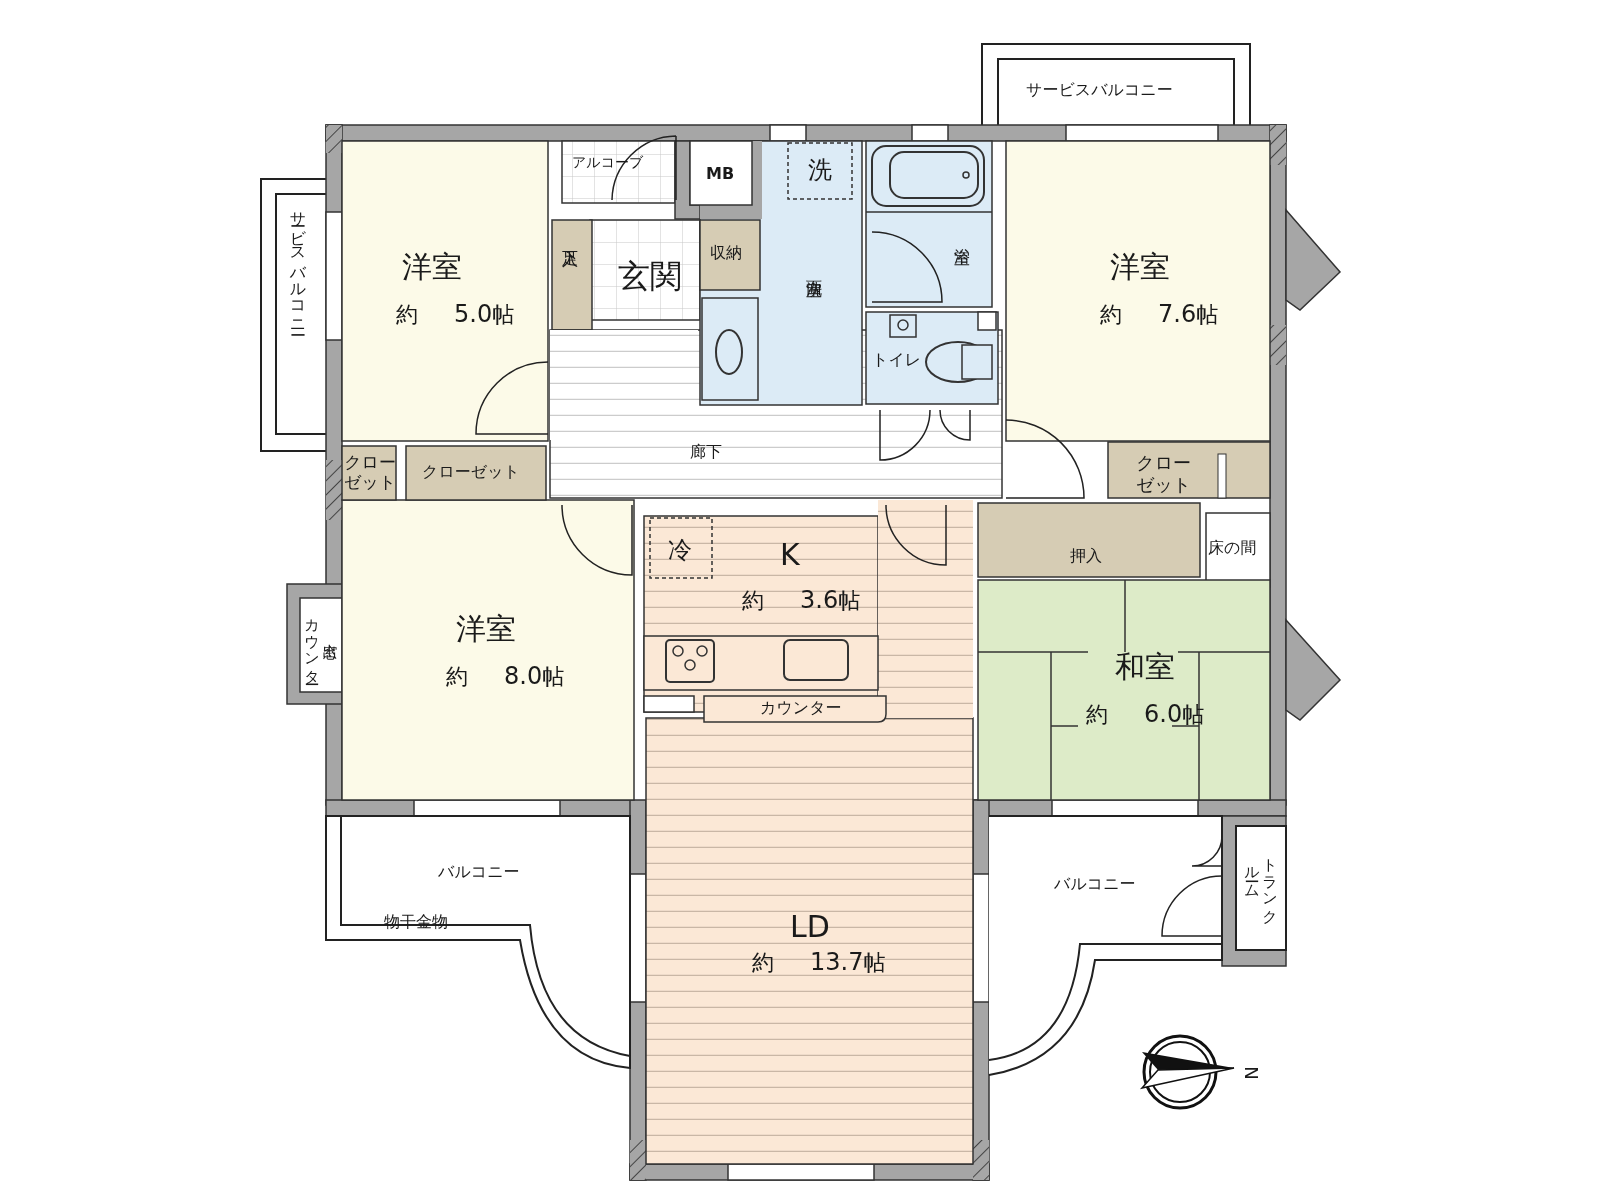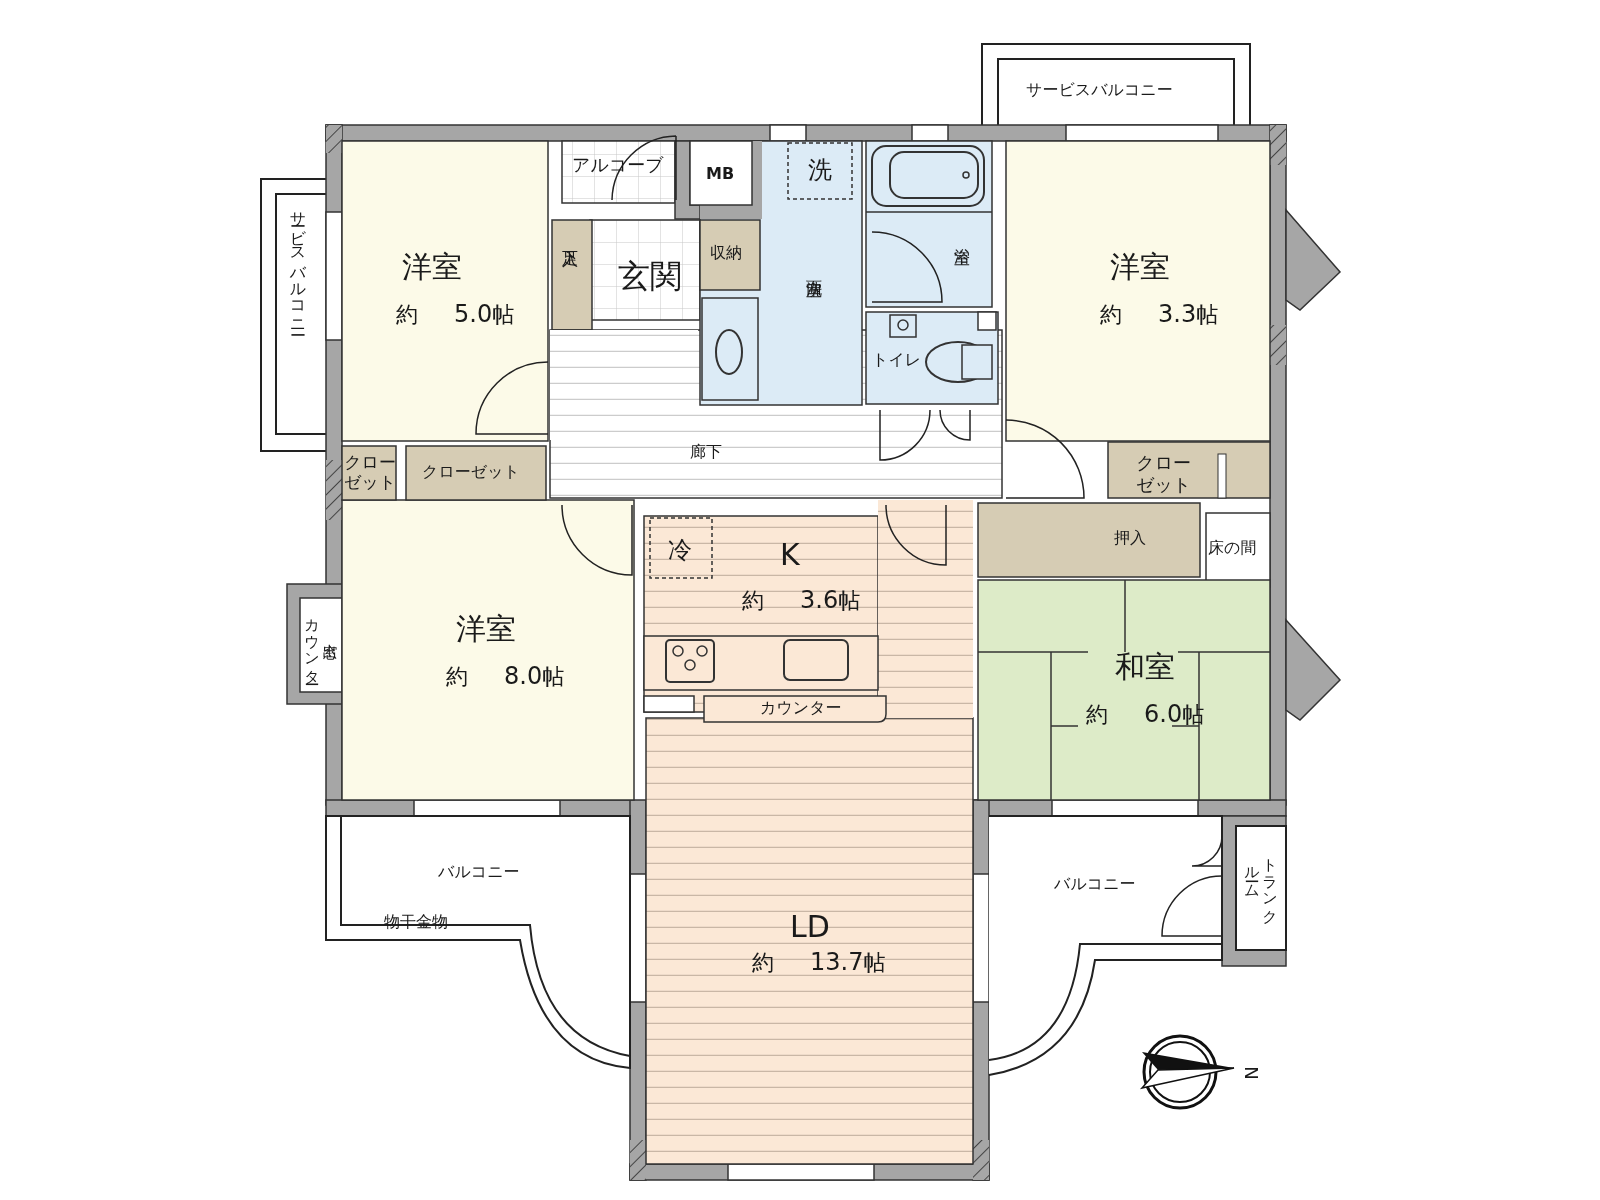--- a/index.html
+++ b/index.html
@@ -179,56 +179,56 @@
     <circle cx="1180" cy="1072" r="30" fill="none" stroke="#111" stroke-width="2"></circle>
     <polygon points="1142,1052 1234,1068 1158,1070" fill="#111"></polygon>
     <polygon points="1142,1088 1234,1068 1158,1070" fill="#fff" stroke="#111" stroke-width="1.5"></polygon>
   </g>
 </svg>
 
 <div class="lbl room-name" style="left:402px;top:252px;">洋室</div>
 <div class="lbl room-size" style="left:396px;top:302px;"><span>約</span><span class="num">5.0</span><span>帖</span></div>
 
 <div class="lbl room-name" style="left:1110px;top:252px;">洋室</div>
-<div class="lbl room-size" style="left:1100px;top:302px;"><span>約</span><span class="num">3.3</span><span>帖</span></div>
+<div class="lbl room-size" style="left:1100px;top:302px;"><span>約</span><span class="num">7.6</span><span>帖</span></div>
 
 <div class="lbl room-name" style="left:456px;top:614px;">洋室</div>
 <div class="lbl room-size" style="left:446px;top:664px;"><span>約</span><span class="num">8.0</span><span>帖</span></div>
 
 <div class="lbl room-name" style="left:780px;top:540px;">K</div>
 <div class="lbl room-size" style="left:742px;top:588px;"><span>約</span><span class="num">3.6</span><span>帖</span></div>
 
 <div class="lbl room-name" style="left:1115px;top:652px;">和室</div>
 <div class="lbl room-size" style="left:1086px;top:702px;"><span>約</span><span class="num">6.0</span><span>帖</span></div>
 
 <div class="lbl room-name" style="left:790px;top:900px;margin-top:12px;">LD</div>
 <div class="lbl room-size" style="left:752px;top:950px;"><span>約</span><span class="num">13.7</span><span>帖</span></div>
 
 <div class="lbl small" style="left:1026px;top:82px;">サービスバルコニー</div>
 <div class="lbl small vert" style="left:290px;top:200px;">サービスバルコニー</div>
-<div class="lbl small" style="left:572px;top:156px;font-size:18px;">アルコーブ</div>
+<div class="lbl small" style="left:572px;top:156px;font-size:14px;font-family:Liberation Mono, monospace;">アルコーブ</div>
 <div class="lbl small" style="left:706px;top:166px;font-weight:bold;">MB</div>
 <div class="lbl room-size" style="left:618px;top:260px;font-size:32px;">玄関</div>
 <div class="lbl small vert" style="left:562px;top:238px;">下足入</div>
 <div class="lbl small" style="left:710px;top:245px;">収納</div>
 <div class="lbl small vert" style="left:806px;top:268px;">洗面室</div>
 <div class="lbl room-size" style="left:808px;top:158px;font-size:24px;">洗</div>
 <div class="lbl small vert" style="left:954px;top:236px;">浴室</div>
 <div class="lbl small" style="left:872px;top:352px;">トイレ</div>
 <div class="lbl small" style="left:690px;top:444px;">廊下</div>
 <div class="lbl small" style="left:344px;top:452px;font-size:17px;line-height:1.2;">
     <div>クロー</div>
     <div>ゼット</div>
   </div>
 <div class="lbl small" style="left:422px;top:464px;">クローゼット</div>
 <div class="lbl small" style="left:1136px;top:452px;font-size:18px;line-height:1.2;">
     <div>クロー</div>
     <div>ゼット</div>
   </div>
-<div class="lbl small" style="left:1070px;top:530px;margin-left:44px;">押入</div>
+<div class="lbl small" style="left:1070px;top:548px;">押入</div>
 <div class="lbl small" style="left:1208px;top:540px;">床の間</div>
 <div class="lbl room-size" style="left:668px;top:538px;font-size:24px;">冷</div>
 <div class="lbl small" style="left:760px;top:700px;">カウンター</div>
 <div class="lbl vert" style="left:304px;top:608px;font-size:15px;">カウンター</div>
 <div class="lbl vert" style="left:322px;top:632px;font-size:15px;">出窓</div>
 <div class="lbl small" style="left:438px;top:864px;">バルコニー</div>
 <div class="lbl small" style="left:384px;top:914px;">物干金物</div>
 <div class="lbl small" style="left:1054px;top:876px;">バルコニー</div>
 <div class="lbl vert" style="left:1262px;top:848px;font-size:15px;">トランク</div>
 <div class="lbl vert" style="left:1244px;top:856px;font-size:15px;">ルーム</div>

